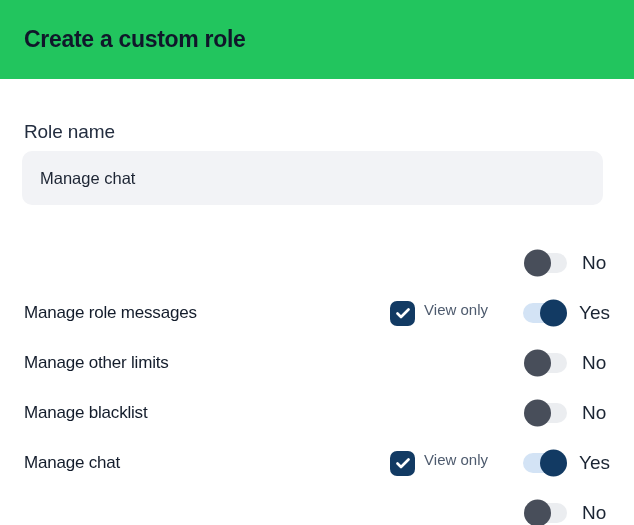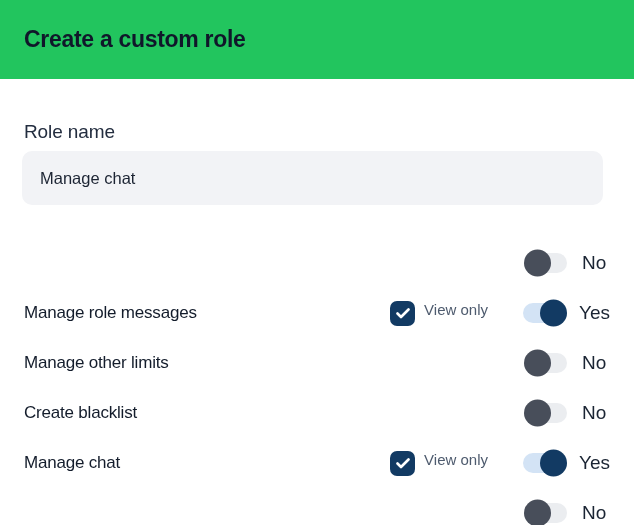--- a/index.html
+++ b/index.html
@@ -161,21 +161,21 @@
     <div class="controls">
 
       <div class="toggle off">
         <span class="knob"></span>
       </div>
       <span class="toggle-state">No</span>
     </div>
   </div>
 
   <div class="perm-row">
-    <span class="perm-label">Create blacklist</span>
+    <span class="perm-label">Manage blacklist</span>
     <div class="controls">
 
       <div class="toggle off">
         <span class="knob"></span>
       </div>
       <span class="toggle-state">No</span>
     </div>
   </div>
 
   <div class="perm-row">

